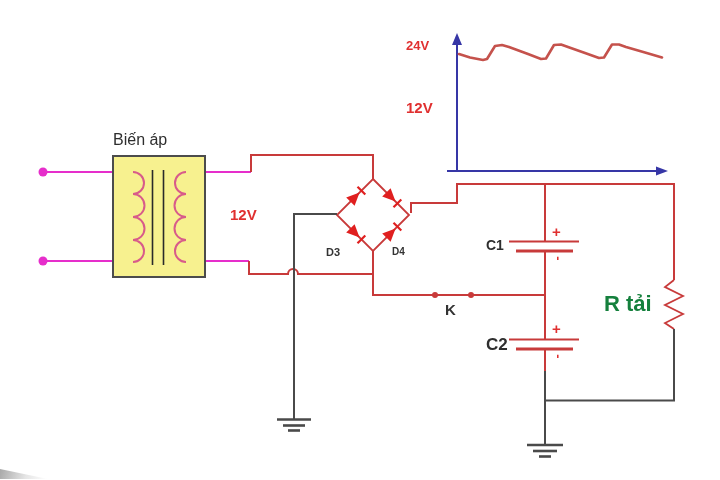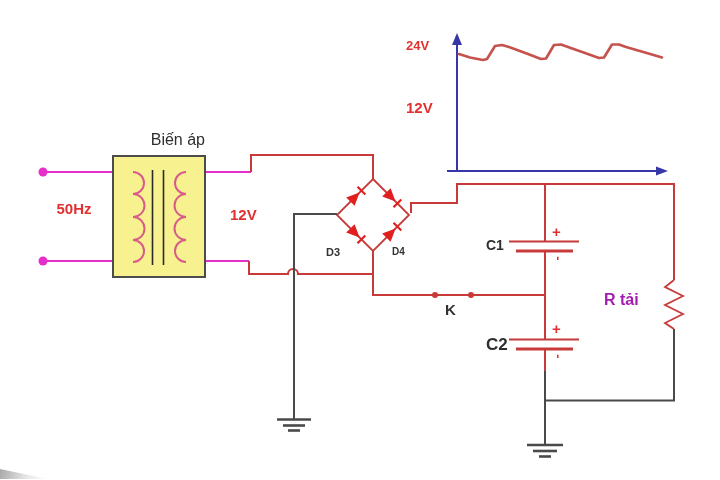--- a/index.html
+++ b/index.html
@@ -25,30 +25,30 @@
   .coil{stroke:var(--winding-pink);stroke-width:2;fill:none;}
   .core{stroke:#2a2a2a;stroke-width:1.6;}
   .tbox{fill:var(--transformer-fill);stroke:#4c4c4c;stroke-width:2;}
   .plate{stroke:var(--wire-red);}
   .mdot{fill:var(--wire-magenta);}
   .sdot{fill:var(--wire-red);}
   .label{position:absolute;white-space:nowrap;}
   .lred{color:var(--label-red);font-weight:700;}
   .ldark{color:var(--label-dark);}
   .ac-block{left:28px;top:200px;width:92px;text-align:center;font-size:15px;line-height:17px;}
-  .lbl-bienap{left:113px;top:131px;width:92px;text-align:right;font-size:16px;color:#2e2e2e;}
+  .lbl-bienap{left:113px;top:131px;width:92px;text-align:left;font-size:16px;color:#2e2e2e;}
   .lbl-12v-sec{left:230px;top:206px;font-size:15px;}
   .lbl-24v{left:406px;top:38px;font-size:13px;}
   .lbl-12v-axis{left:406px;top:99px;font-size:15px;}
   .lbl-d3{left:326px;top:246px;font-size:11px;font-weight:700;}
   .lbl-d4{left:392px;top:246px;font-size:10px;font-weight:700;}
   .lbl-c1{left:486px;top:237px;font-size:14px;font-weight:600;color:#2e2e2e;}
   .lbl-c2{left:486px;top:335px;font-size:17px;font-weight:600;color:#2e2e2e;}
   .lbl-k{left:445px;top:301px;font-size:15px;font-weight:600;}
-  .lbl-rtai{left:604px;top:291px;font-size:16px;font-weight:600;color:#a21caf;}
+  .lbl-rtai{left:604px;top:291px;font-size:22px;font-weight:600;color:#15803d;}
   .pol{font-size:15px;font-weight:700;color:var(--label-red);line-height:1;}
   .c1-plus{left:552px;top:224px;}
   .c1-minus{left:556px;top:252px;transform:rotate(90deg);font-size:13px;}
   .c2-plus{left:552px;top:321px;}
   .c2-minus{left:556px;top:350px;transform:rotate(90deg);font-size:13px;}
   .curl{position:absolute;left:0;top:469px;width:48px;height:10px;
         background:linear-gradient(105deg,#a8a8a8,#e6e6e6 55%,#ffffff);
         clip-path:polygon(0 0,100% 100%,0 100%);}
 </style>
 </head>
@@ -141,21 +141,20 @@
     <g>
       <line class="gnd" x1="527" y1="445" x2="563" y2="445"></line>
       <line class="gnd" x1="533" y1="451" x2="557" y2="451"></line>
       <line class="gnd" x1="539" y1="456.5" x2="551" y2="456.5"></line>
     </g>
   </svg>
 
   <div class="label lbl-bienap">Biến áp</div>
 
   <div class="label lred ac-block">
-    <div>50Hz</div>
   </div>
 
   <div class="label lred lbl-12v-sec">12V</div>
   <div class="label lred lbl-24v">24V</div>
   <div class="label lred lbl-12v-axis">12V</div>
 
   <div class="label ldark lbl-d3">D3</div>
   <div class="label ldark lbl-d4">D4</div>
 
   <div class="label lbl-c1">C1</div>

